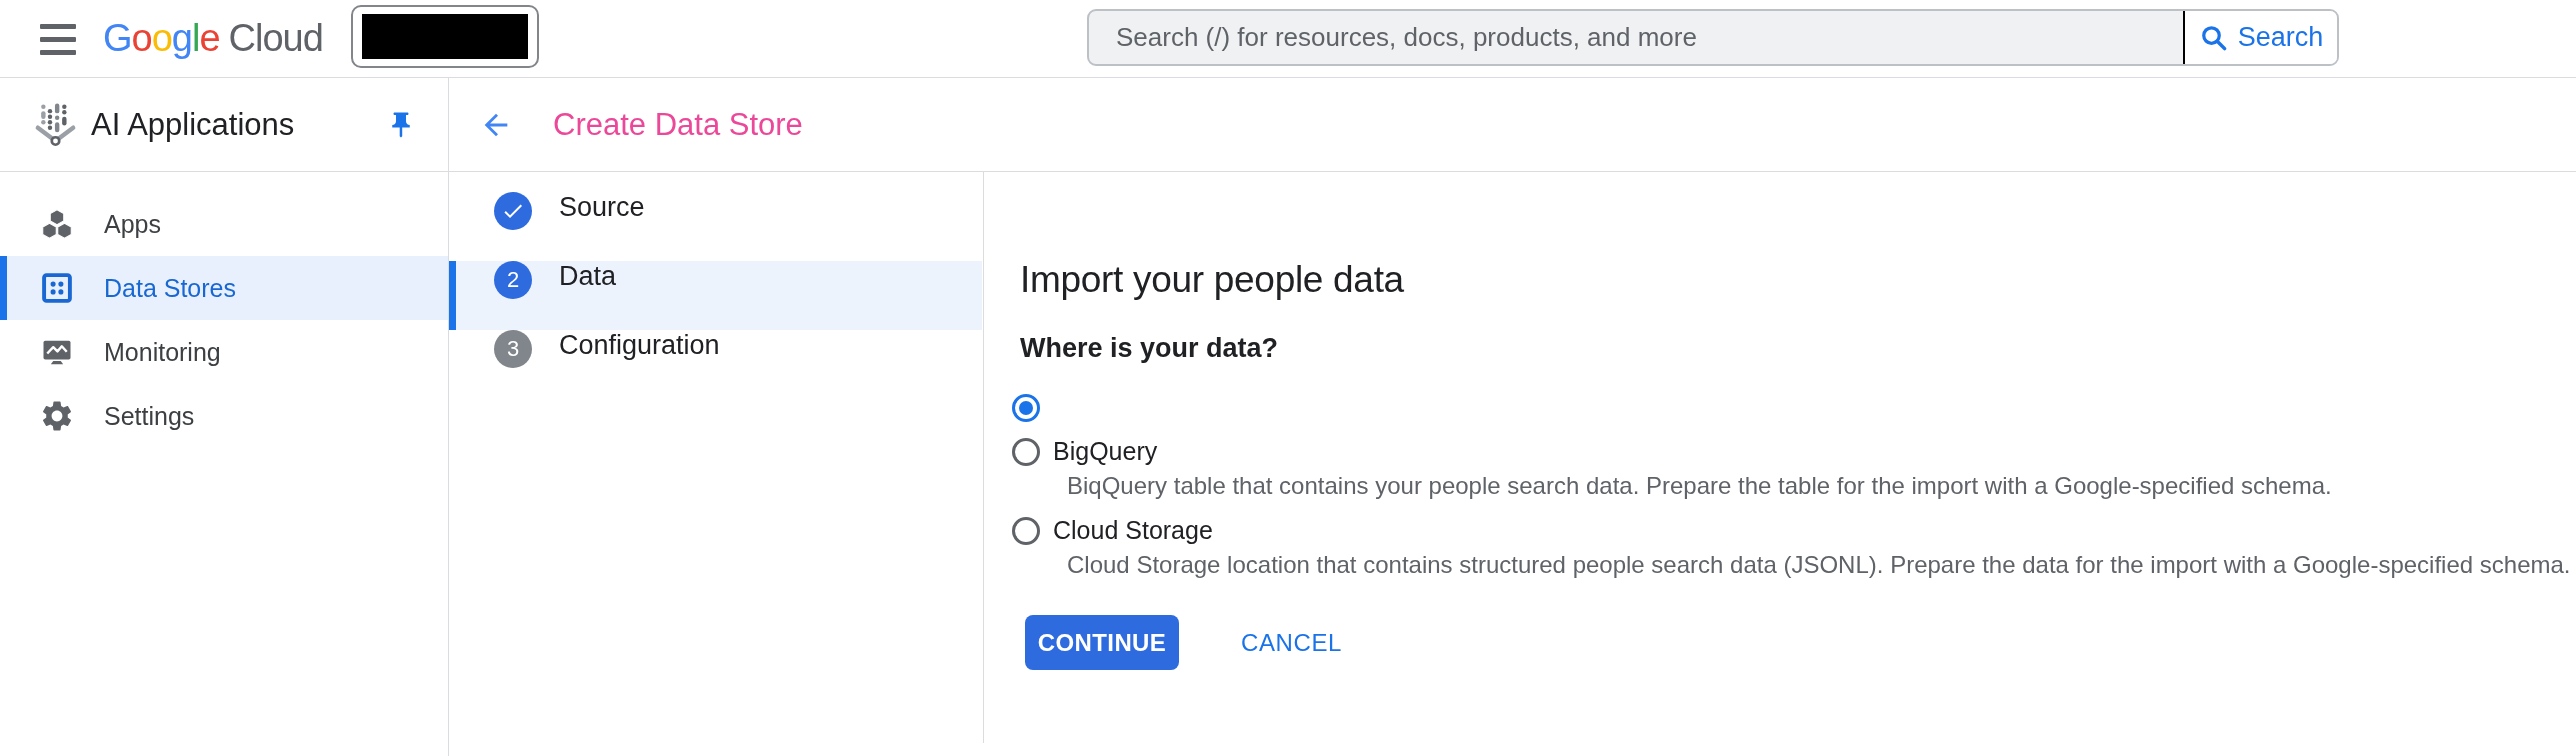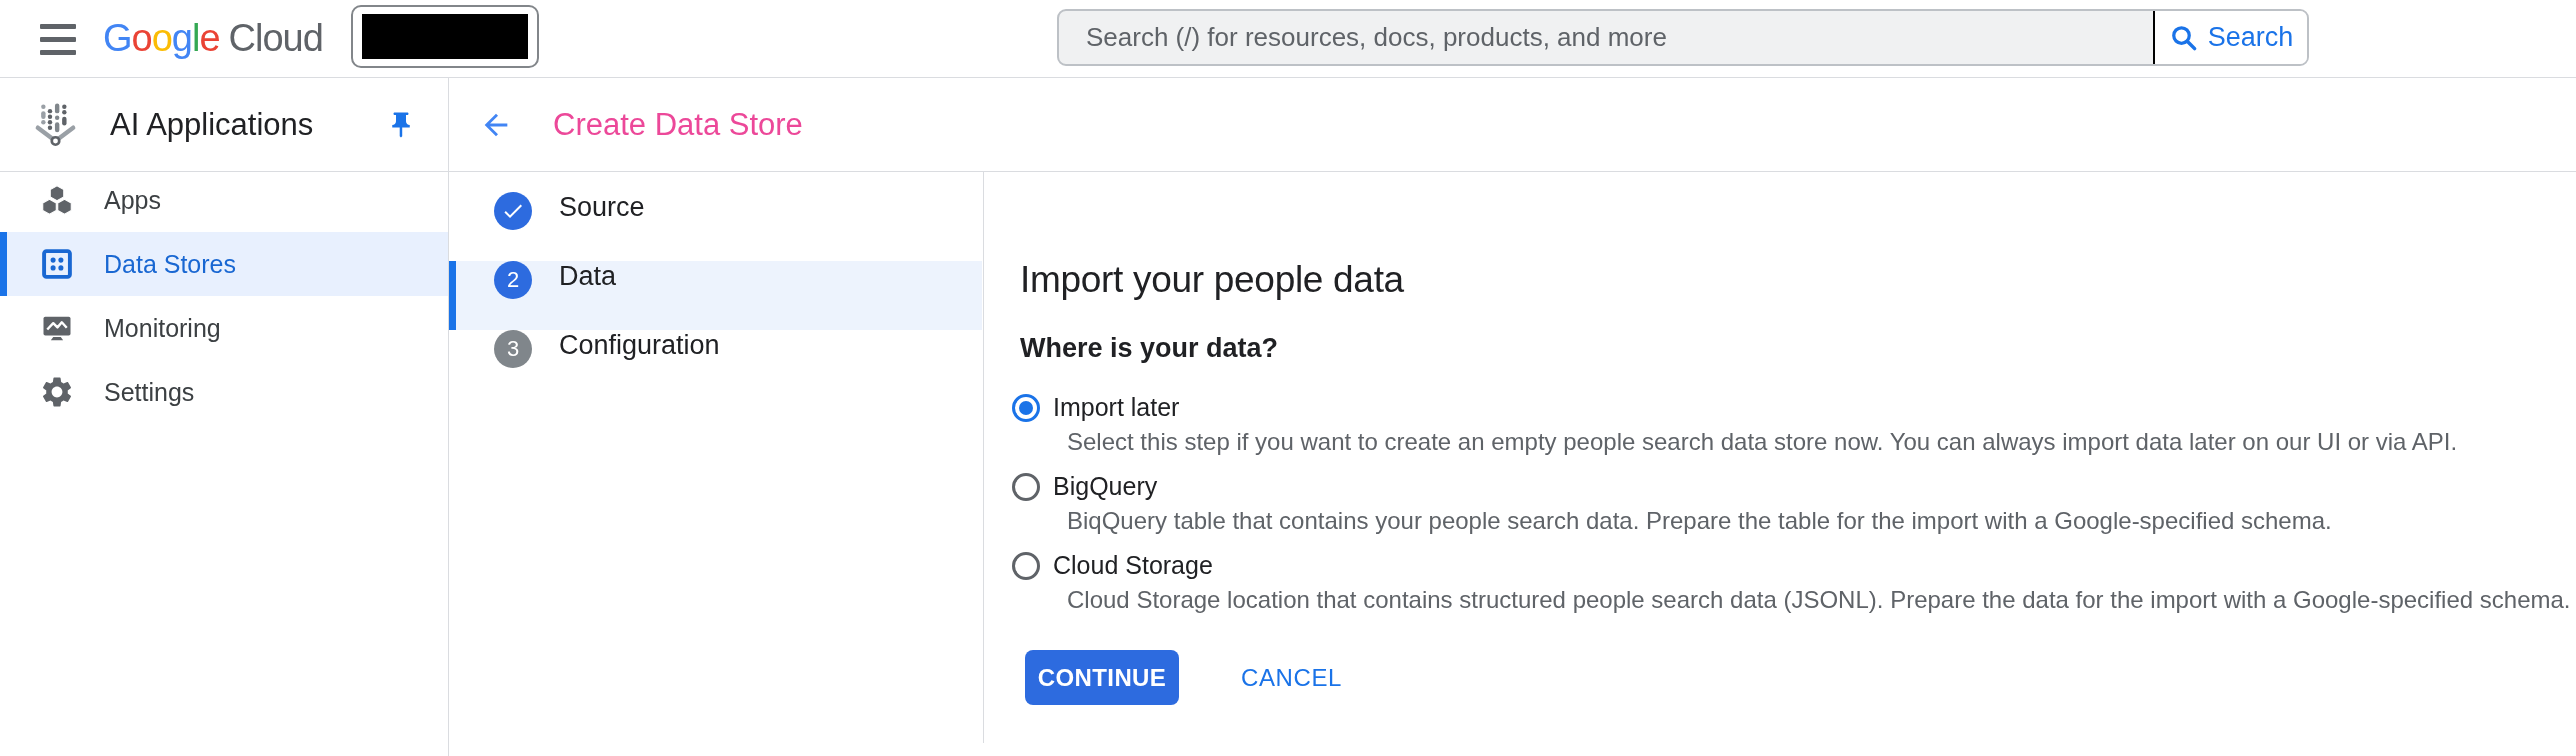--- a/index.html
+++ b/index.html
@@ -11,49 +11,49 @@
   .topbar { position:absolute; left:0; top:0; width:100%; height:78px;
     background:#fff; border-bottom:1px solid #dadce0; }
   .hamburger { position:absolute; left:40px; top:24px; width:36px; height:31px;
     display:flex; flex-direction:column; justify-content:space-between; cursor:pointer; }
   .hamburger span { display:block; height:5px; background:#5f6368; border-radius:1px; }
   .logo { position:absolute; left:103px; top:17px; font-size:38px; letter-spacing:-1px;text-align:center; }
   .logo .cloud { color:#5f6368; margin-left:9px; }
   .project-box { position:absolute; left:351px; top:5px; width:188px; height:63px;
     border:2px solid #82868a; border-radius:10px; padding:7px 9px; background:#fff; }
   .project-box .redacted { width:100%; height:100%; background:#000; }
-  .searchwrap { position:absolute; left:1057px; top:9px; width:1252px; height:57px;
+  .searchwrap { position:absolute; left:1087px; top:9px; width:1252px; height:57px;
     border:2px solid #bdc1c6; border-radius:9px; display:flex; background:#f0f1f2; overflow:hidden; }
   .searchwrap input { flex:1; border:none; outline:none; background:transparent;
     padding-left:27px; font-size:26px; color:#3c4043;
     font-family:"Liberation Sans", sans-serif; }
   .searchwrap input::placeholder { color:#5f6368; opacity:1; }
   .search-btn { width:154px; background:#fff; border-left:2px solid #000000;
     display:flex; align-items:center; justify-content:center; gap:9px;
     color:#1a73e8; font-size:27px; font-weight:500; cursor:pointer; }
 
   
   .subheader { position:absolute; left:0; top:78px; width:100%; height:94px;
     background:#fff; border-bottom:1px solid #dadce0; }
   .nav-header { position:absolute; left:0; top:0; width:448px; height:94px;
     display:flex; align-items:center; }
   .nav-header .ai-icon { margin-left:29px; }
-  .nav-header .nav-title { margin-left:28px; font-size:31px; font-weight:500; color:#202124; }
+  .nav-header .nav-title { margin-left:9px; font-size:31px; font-weight:500; color:#202124; }
   .pin-btn { position:absolute; right:32px; top:32px; cursor:pointer; }
   .page-header { position:absolute; left:449px; top:0; right:0; height:94px;
     display:flex; align-items:center; }
   .back-btn { margin-left:30px; width:34px; height:34px; cursor:pointer; }
   .page-title { margin-left:40px; font-size:31px; font-weight:500; color:#ec4899; }
 
   
   .vdiv1 { position:absolute; left:448px; top:78px; bottom:0; width:1px; background:#dadce0; }
   .vdiv2 { position:absolute; left:983px; top:172px; bottom:14px; width:1px; background:#dadce0; }
 
   
-  .sidenav { position:absolute; left:0; top:160px; width:448px; padding-top:8px; }
+  .sidenav { position:absolute; left:0; top:184px; width:448px; padding-top:8px; }
   .nav-item { height:64px; display:flex; align-items:center; cursor:pointer; }
   .nav-item .nicon { width:38px; height:38px; margin-left:38px; flex:0 0 38px;
     display:flex; align-items:center; justify-content:center; }
   .nav-item .nlabel { margin-left:28px; font-size:25px; color:#3c4043; }
   .nav-item.selected { background:#e8f0fe; box-shadow:inset 7px 0 0 #1a73e8; }
   .nav-item.selected .nlabel { color:#1967d2; }
 
   
   .steps { position:absolute; left:449px; top:172px; width:533px; padding-top:20px; }
   .step { height:69px; display:flex; cursor:pointer; }
@@ -224,24 +224,20 @@
     </div>
   </div>
 
   <div class="content">
     <h1>Import your people data</h1>
     <h2>Where is your data?</h2>
 
     <div class="options">
       <div class="option selected">
         <span class="radio"></span>
-        <div class="opt-text">
-          <div class="opt-label">Import later</div>
-          <div class="opt-desc">Select this step if you want to create an empty people search data store now. You can always import data later on our UI or via API.</div>
-        </div>
       </div>
       <div class="option">
         <span class="radio"></span>
         <div class="opt-text">
           <div class="opt-label">BigQuery</div>
           <div class="opt-desc">BiqQuery table that contains your people search data. Prepare the table for the import with a Google-specified schema.</div>
         </div>
       </div>
       <div class="option">
         <span class="radio"></span>

